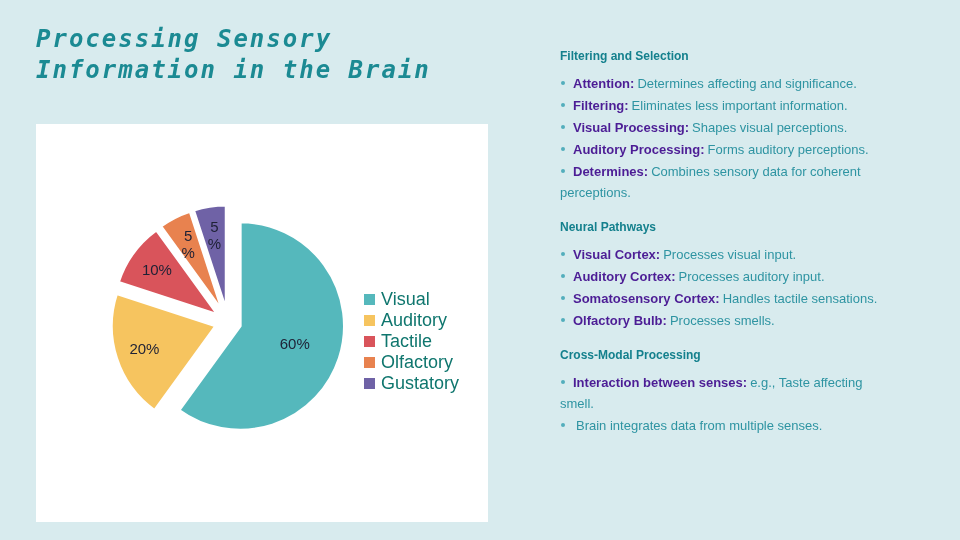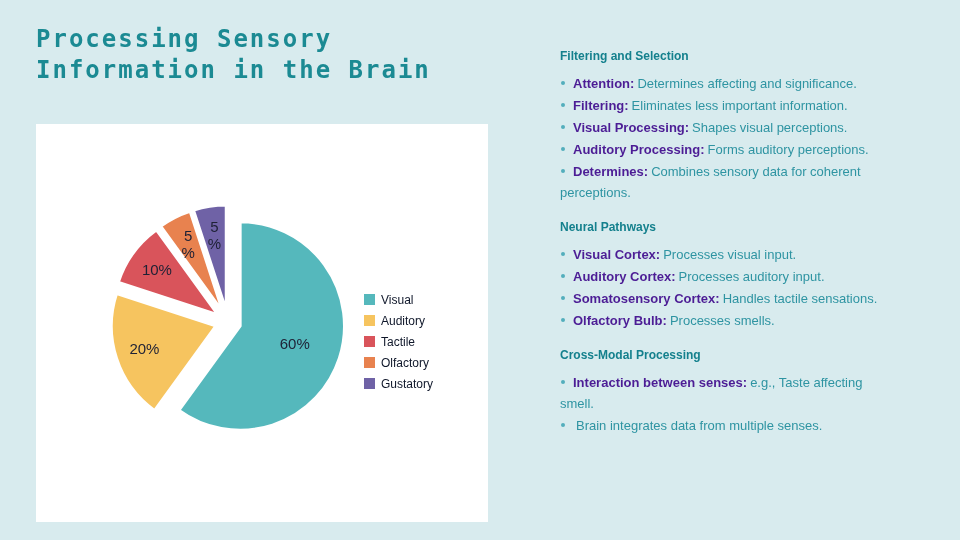--- a/index.html
+++ b/index.html
@@ -5,33 +5,33 @@
   html,body{margin:0;padding:0;}
   body{
     width:960px;height:540px;overflow:hidden;position:relative;
     background:#d8ebee;
     font-family:"Liberation Sans",sans-serif;
   }
   .title{
     position:absolute;left:36px;top:24px;
     font-family:"DejaVu Sans Mono",monospace;
     font-weight:bold;font-size:24px;line-height:31px;letter-spacing:2px;
-    color:#1b8a93;white-space:pre-line;
+    color:#1b8a93;white-space:pre-line;font-style:italic;
   }
   .panel{
     position:absolute;left:36px;top:124px;width:452px;height:398px;
     background:#ffffff;
   }
   .panel svg{position:absolute;left:0;top:0;}
   .legend{
     position:absolute;left:328px;top:165px;
   }
   .legend-row{display:flex;align-items:center;height:21px;}
   .swatch{width:11px;height:11px;margin-right:6px;flex:0 0 auto;}
-  .legend-label{font-size:12px;color:#0f172a;}
+  .legend-label{font-size:18px;color:#0f766e;}
   .pie-label{
     font-family:"Liberation Sans",sans-serif;
     font-size:15px;font-weight:500;
   }
   .right-col{
     position:absolute;left:560px;top:46px;width:330px;
   }
   .right-col h2{
     font-size:12px;font-weight:bold;color:#14808d;
     margin:14px 0 7px 0;line-height:20px;

